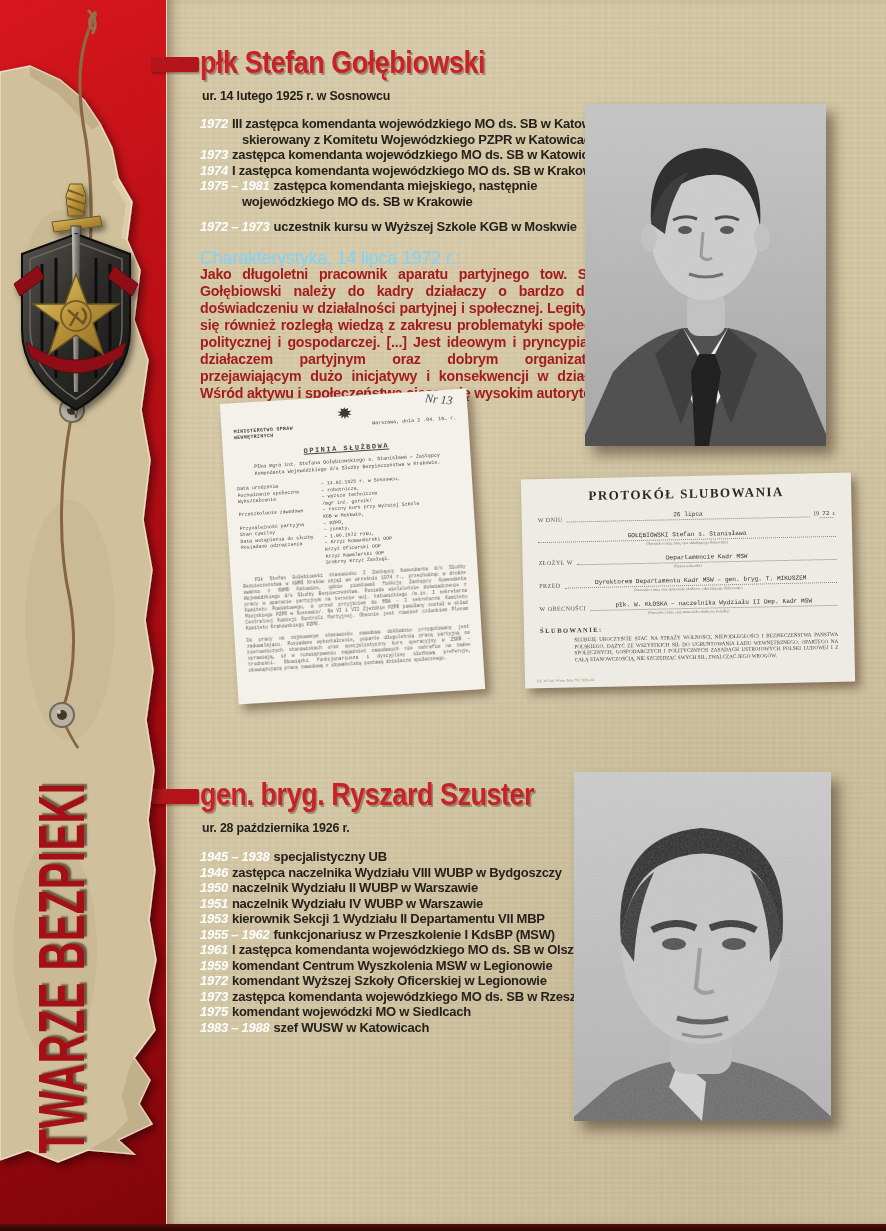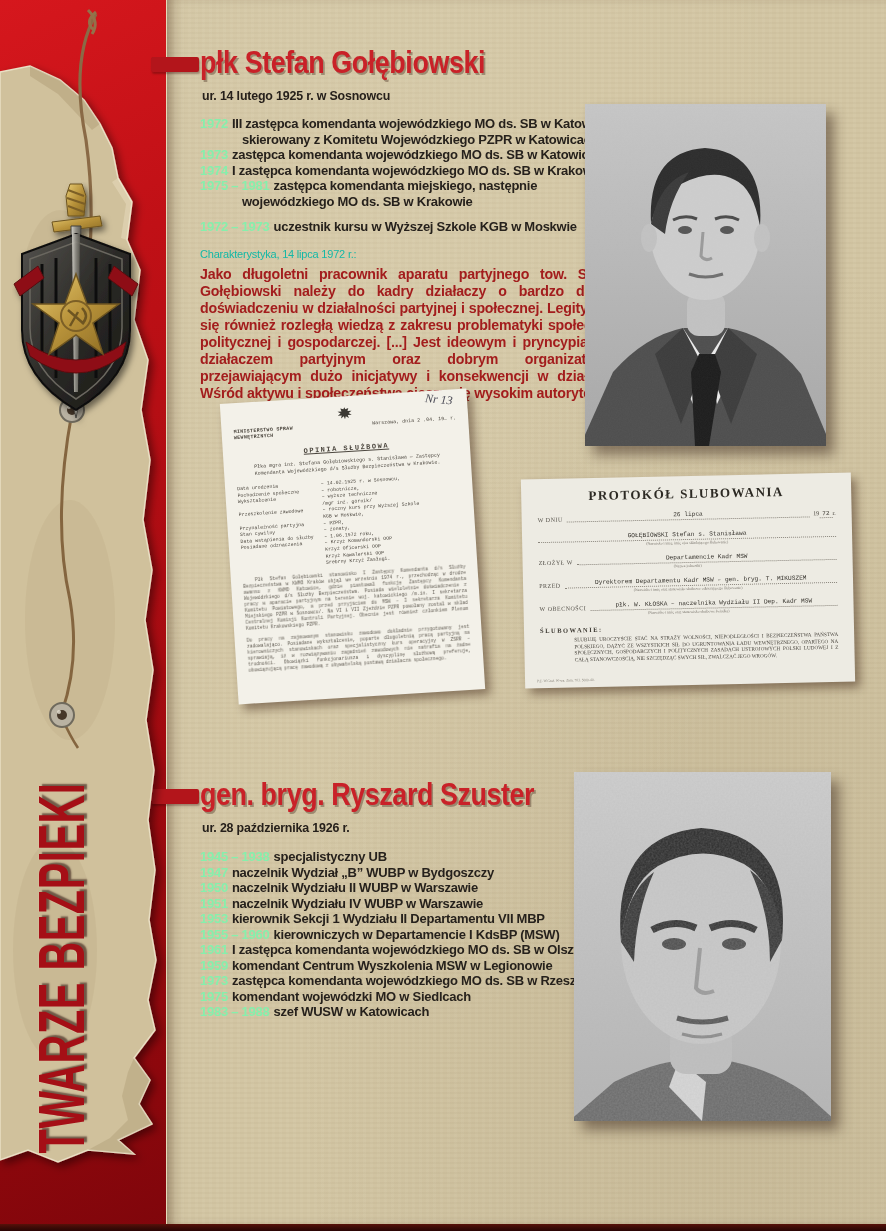--- a/index.html
+++ b/index.html
@@ -30,22 +30,22 @@
 
   
   .sec-title{position:absolute;color:#c92128;font-weight:bold;font-size:32px;
     letter-spacing:-.5px;transform:scaleX(.84);transform-origin:left top;white-space:nowrap;
     text-shadow:2px 2px 0 rgba(55,25,15,.35);z-index:6;}
   .sec-born{position:absolute;color:#26201b;font-weight:bold;font-size:13.5px;
     letter-spacing:-.2px;transform:scaleX(.92);transform-origin:left top;z-index:6;}
   .timeline{position:absolute;width:428px;font-size:13px;line-height:15.5px;
     font-weight:bold;color:#26211c;letter-spacing:-.25px;z-index:6;}
   .tl-row{padding-left:42px;text-indent:-42px;}
-  .yr{color:#86efac;margin-right:4px;}
-  .char-label{position:absolute;font-size:11px;color:#14b8a6;letter-spacing:-.2px;z-index:6;}
+  .yr{color:#ffffff;margin-right:4px;font-style:italic;}
+  .char-label{position:absolute;font-size:18px;color:#7dd3fc;letter-spacing:-.2px;z-index:6;}
   .char-par{position:absolute;width:420px;font-size:14.2px;line-height:17px;font-weight:bold;
     color:#a31d1d;letter-spacing:-.2px;text-align:justify;z-index:6;}
 
   
   .photo{position:absolute;box-shadow:8px 9px 12px rgba(40,20,10,.45);z-index:8;overflow:hidden;}
   .photo svg{display:block;}
 
   
   .doc{position:absolute;background:#f3f1e9;box-shadow:5px 6px 10px rgba(50,25,10,.45);z-index:9;}
   .doc-opinia{left:229px;top:396px;width:247px;height:301px;transform:rotate(-3.6deg);
@@ -123,37 +123,38 @@
   <div class="char-label" style="left:200px;top:248px">Charakterystyka, 14 lipca 1972 r.:</div>
   <div class="char-par" style="left:200px;top:266px">Jako długoletni pracownik aparatu partyjnego tow. Stefan Gołębiowski należy do kadry działaczy o bardzo dużym doświadczeniu w działalności partyjnej i społecznej. Legitymuje się również rozległą wiedzą z zakresu problematyki społeczno-politycznej i gospodarczej. [...] Jest ideowym i pryncypialnym działaczem partyjnym oraz dobrym organizatorem przejawiającym dużo inicjatywy i konsekwencji w działaniu. Wśród aktywu i społeczeństwa cieszy się wysokim autorytetem.</div>
 
   <div class="sec-title" style="left:200px;top:776px">gen. bryg. Ryszard Szuster</div>
   <div class="sec-born" style="left:202px;top:820px">ur. 28 października 1926 r.</div>
 
   <div class="timeline" style="left:200px;top:849px;width:435px">
 
       <div class="tl-row"><span class="yr">1945 – 1938</span><span class="tx">specjalistyczny UB</span></div>
 
-
-      <div class="tl-row"><span class="yr">1947</span><span class="tx">naczelnik Wydział „B” WUBP w Bydgoszczy</span></div>
+      <div class="tl-row"><span class="yr">1946</span><span class="tx">zastępca naczelnika Wydziału VIII WUBP w Bydgoszczy</span></div>
+
 
 
       <div class="tl-row"><span class="yr">1950</span><span class="tx">naczelnik Wydziału II WUBP w Warszawie</span></div>
 
       <div class="tl-row"><span class="yr">1951</span><span class="tx">naczelnik Wydziału IV WUBP w Warszawie</span></div>
 
       <div class="tl-row"><span class="yr">1953</span><span class="tx">kierownik Sekcji 1 Wydziału II Departamentu VII MBP</span></div>
 
-      <div class="tl-row"><span class="yr">1955 – 1960</span><span class="tx">kierowniczych w Departamencie I KdsBP (MSW)</span></div>
+      <div class="tl-row"><span class="yr">1955 – 1962</span><span class="tx">funkcjonariusz w Przeszkolenie I KdsBP (MSW)</span></div>
 
       <div class="tl-row"><span class="yr">1961</span><span class="tx">I zastępca komendanta wojewódzkiego MO ds. SB w Olsztynie</span></div>
 
 
       <div class="tl-row"><span class="yr">1959</span><span class="tx">komendant Centrum Wyszkolenia MSW w Legionowie</span></div>
 
+      <div class="tl-row"><span class="yr">1972</span><span class="tx">komendant Wyższej Szkoły Oficerskiej w Legionowie</span></div>
 
       <div class="tl-row"><span class="yr">1973</span><span class="tx">zastępca komendanta wojewódzkiego MO ds. SB w Rzeszowie</span></div>
 
       <div class="tl-row"><span class="yr">1975</span><span class="tx">komendant wojewódzki MO w Siedlcach</span></div>
 
       <div class="tl-row"><span class="yr">1983 – 1988</span><span class="tx">szef WUSW w Katowicach</span></div>
     </div>
 
   <div class="photo" style="left:585px;top:104px;width:241px;height:342px">
     <svg width="241" height="342" viewBox="0 0 241 342">

